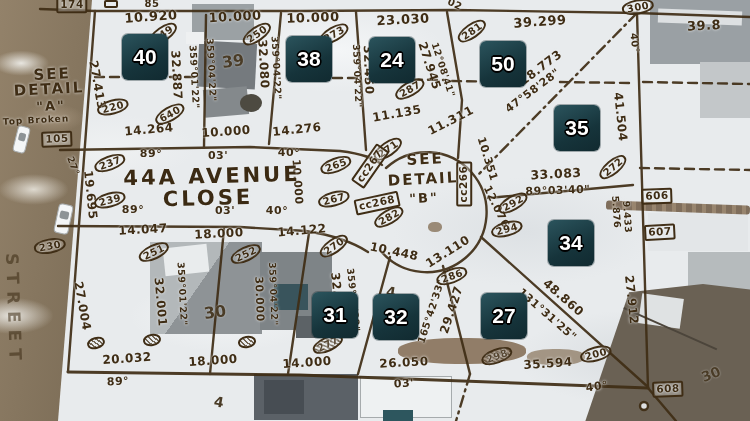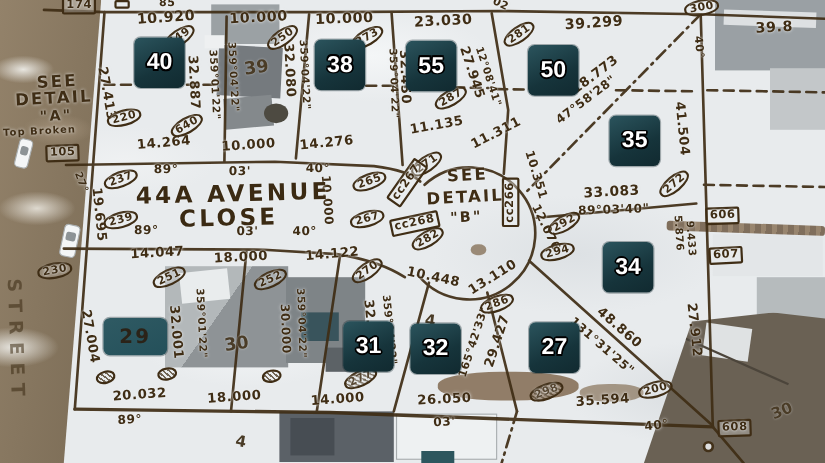--- a/index.html
+++ b/index.html
@@ -273,42 +273,39 @@
       <div class="ground" style="left: 711px; top: 374px; font-size: 14px; transform: translate(-50%, -50%) rotate(-22deg);">30</div>
       <div class="ground" style="left: 391px; top: 292px; font-size: 14px; transform: translate(-50%, -50%) rotate(8deg);">4</div>
       <div class="ground" style="left: 219px; top: 402px; font-size: 14px; transform: translate(-50%, -50%) rotate(10deg);">4</div>
       <div class="badge" style="left: 145px; top: 57px; transform: translate(-50%, -50%) rotate(0deg);">
         <span class="num">40</span>
       </div>
       <div class="badge" style="left: 309px; top: 59px; transform: translate(-50%, -50%) rotate(0deg);">
         <span class="num">38</span>
       </div>
       <div class="badge" style="left: 392px; top: 60px; transform: translate(-50%, -50%) rotate(0deg);">
-        <span class="num">55</span>
+        <span class="num">24</span>
       </div>
       <div class="badge" style="left: 503px; top: 64px; transform: translate(-50%, -50%) rotate(0deg);">
         <span class="num">50</span>
       </div>
       <div class="badge" style="left: 577px; top: 128px; transform: translate(-50%, -50%) rotate(0deg);">
         <span class="num">35</span>
       </div>
       <div class="badge" style="left: 571px; top: 243px; transform: translate(-50%, -50%) rotate(0deg);">
         <span class="num">34</span>
       </div>
       <div class="badge" style="left: 504px; top: 316px; transform: translate(-50%, -50%) rotate(0deg);">
         <span class="num">27</span>
       </div>
       <div class="badge" style="left: 396px; top: 317px; transform: translate(-50%, -50%) rotate(0deg); text-align: center;">
         <span class="num">32</span>
       </div>
       <div class="badge" style="left: 307px; top: 315px; transform: translate(-50%, -50%) rotate(0deg); margin-left: 28px;">
         <span class="num">31</span>
-      </div>
-      <div class="badge badge-dark" style="left: 123px; top: 306px; transform: translate(-50%, -50%) rotate(0deg);">
-        <span class="num">29</span>
       </div>
     </div>
 
   <div class="sn" style="left:212px;top:176px">44A AVENUE</div>
   <div class="sn" style="left:208px;top:198px">CLOSE</div>
 
   <div class="det" style="left:52px;top:74px">SEE</div>
   <div class="det" style="left:49px;top:89px">DETAIL</div>
   <div class="det" style="left:51px;top:106px;font-size:13px">"A"</div>
   <div class="det small" style="left:36px;top:120px">Top Broken</div>

